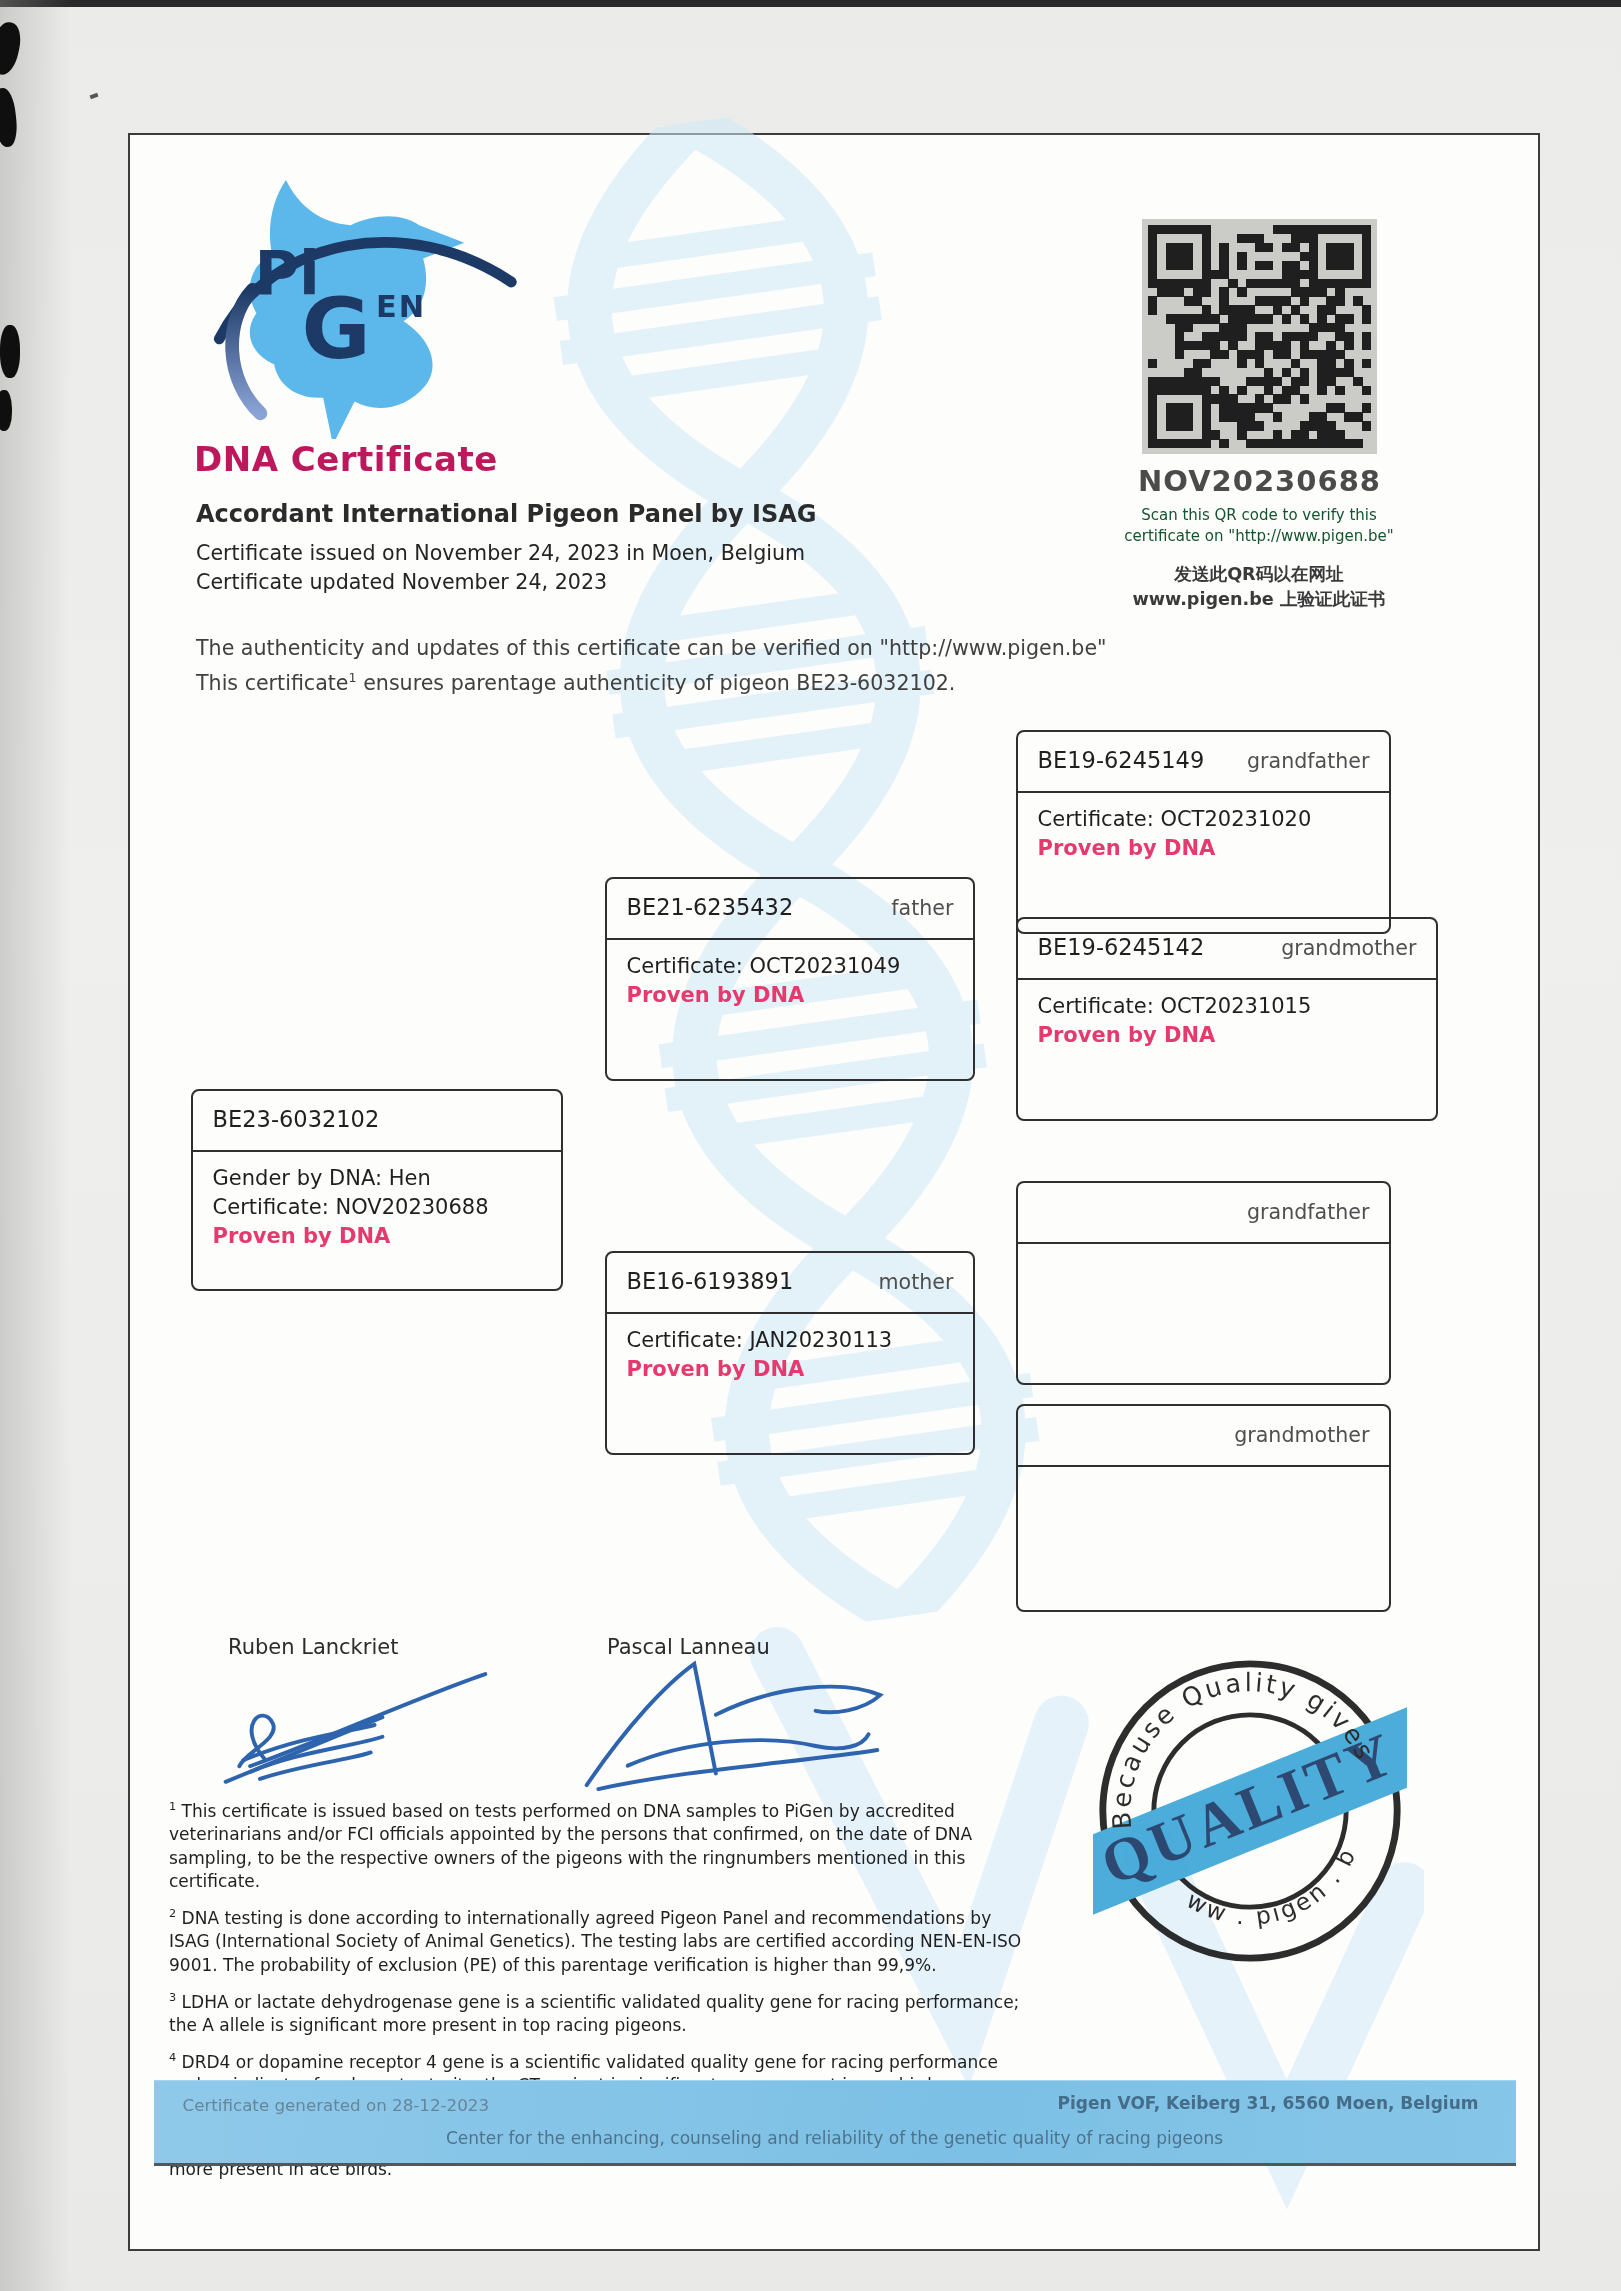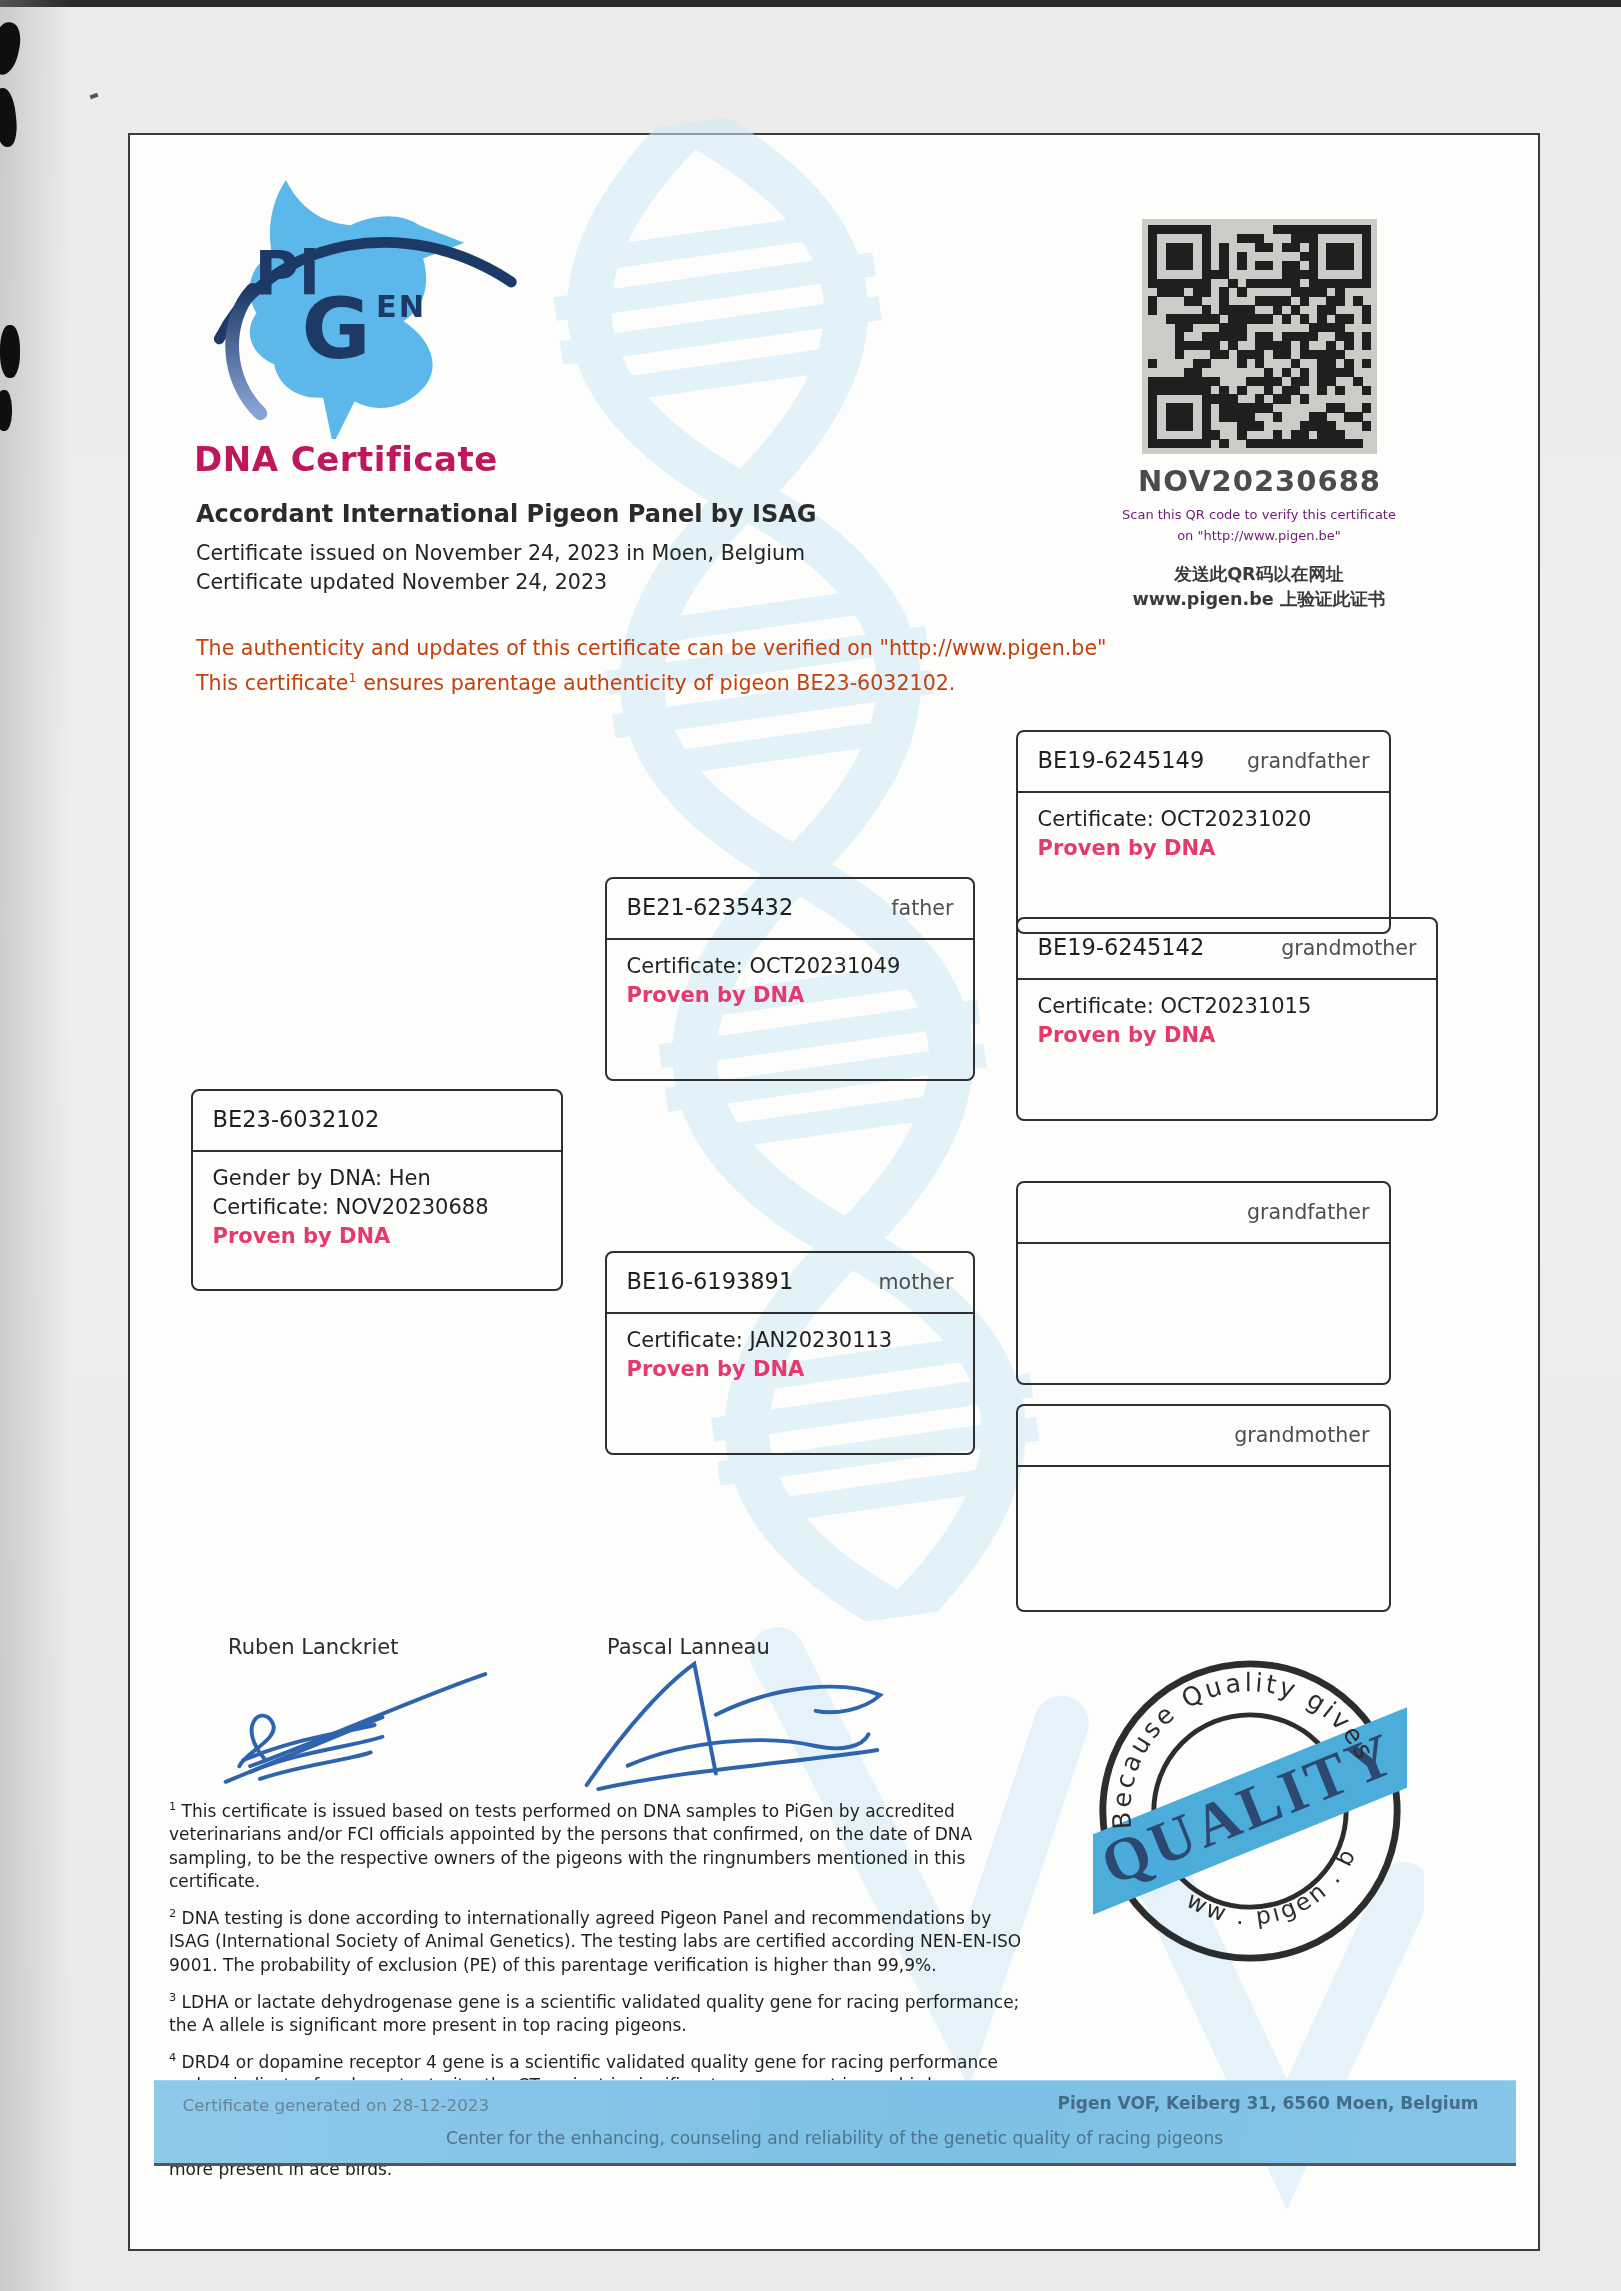--- a/index.html
+++ b/index.html
@@ -25,29 +25,29 @@
     background:#fdfdfc;border:2px solid #3c3c3c;
   }
   .wm{position:absolute;z-index:0;}
   .content{position:absolute;inset:0;z-index:1;}
 
   
   .logo{position:absolute;left:54px;top:39px;}
   .title{position:absolute;left:64px;top:304px;font-size:34px;font-weight:bold;color:#be185d;letter-spacing:0.5px;}
   .subtitle{position:absolute;left:66px;top:365px;font-size:24px;font-weight:bold;color:#2b2b2b;}
   .issued{position:absolute;left:66px;top:404px;font-size:20.6px;line-height:29px;color:#242424;}
-  .verify{position:absolute;left:66px;top:498px;font-size:20.6px;line-height:30px;color:#c2410c;}
+  .verify{position:absolute;left:66px;top:498px;font-size:20.6px;line-height:30px;color:#404040;}
   .verify sup{font-size:12.7px;}
 
   
   .qr-wrap{position:absolute;left:1012px;top:84px;width:235px;height:235px;background:#cbcbc8;padding:5.9px;box-sizing:border-box;}
   .qr-id{position:absolute;left:1002px;top:329px;width:255px;text-align:center;
          font-size:29px;font-weight:bold;color:#4b4b4b;letter-spacing:1px;}
   .qr-scan{position:absolute;left:992px;top:370px;width:274px;text-align:center;
-         font-size:13px;line-height:20.6px;color:#701a75;}
+         font-size:15px;line-height:20.6px;color:#14532d;}
   .qr-zh{position:absolute;left:982px;top:427px;width:294px;text-align:center;
          font-size:17.6px;line-height:24.5px;font-weight:600;color:#3a3a3a;}
 
   
   .pbox{position:absolute;border:2.5px solid #2f2f2f;border-radius:8px;box-sizing:border-box;}
   .pbox .ring{position:absolute;left:19.6px;top:14.7px;font-size:22.5px;color:#1f1f1f;}
   .pbox .rel{position:absolute;right:19.6px;top:16.7px;font-size:20.6px;color:#4f4f4f;}
   .pbox .divider{position:absolute;left:0;right:0;top:59px;border-top:2.5px solid #2f2f2f;}
   .pbox .body{position:absolute;left:19.6px;top:73px;font-size:21px;line-height:29px;color:#1f1f1f;}
   .proven{color:#e6396d;font-weight:600;}

